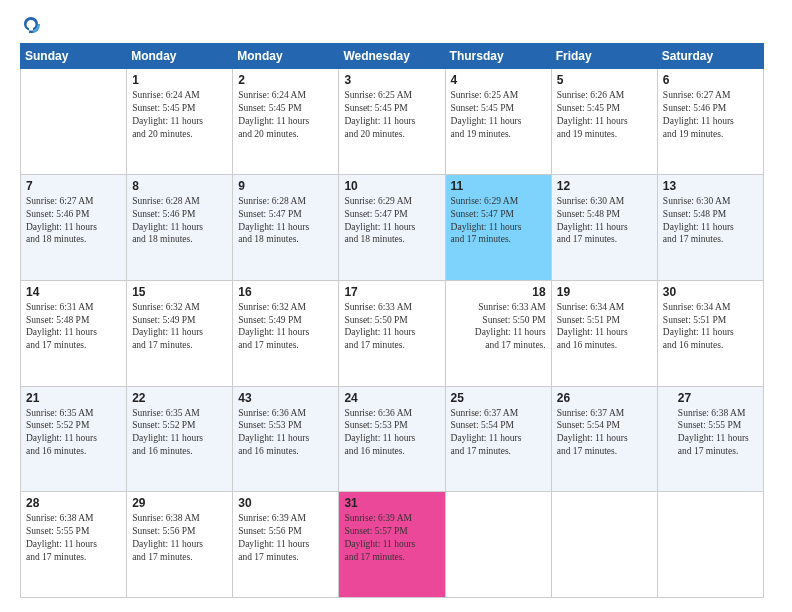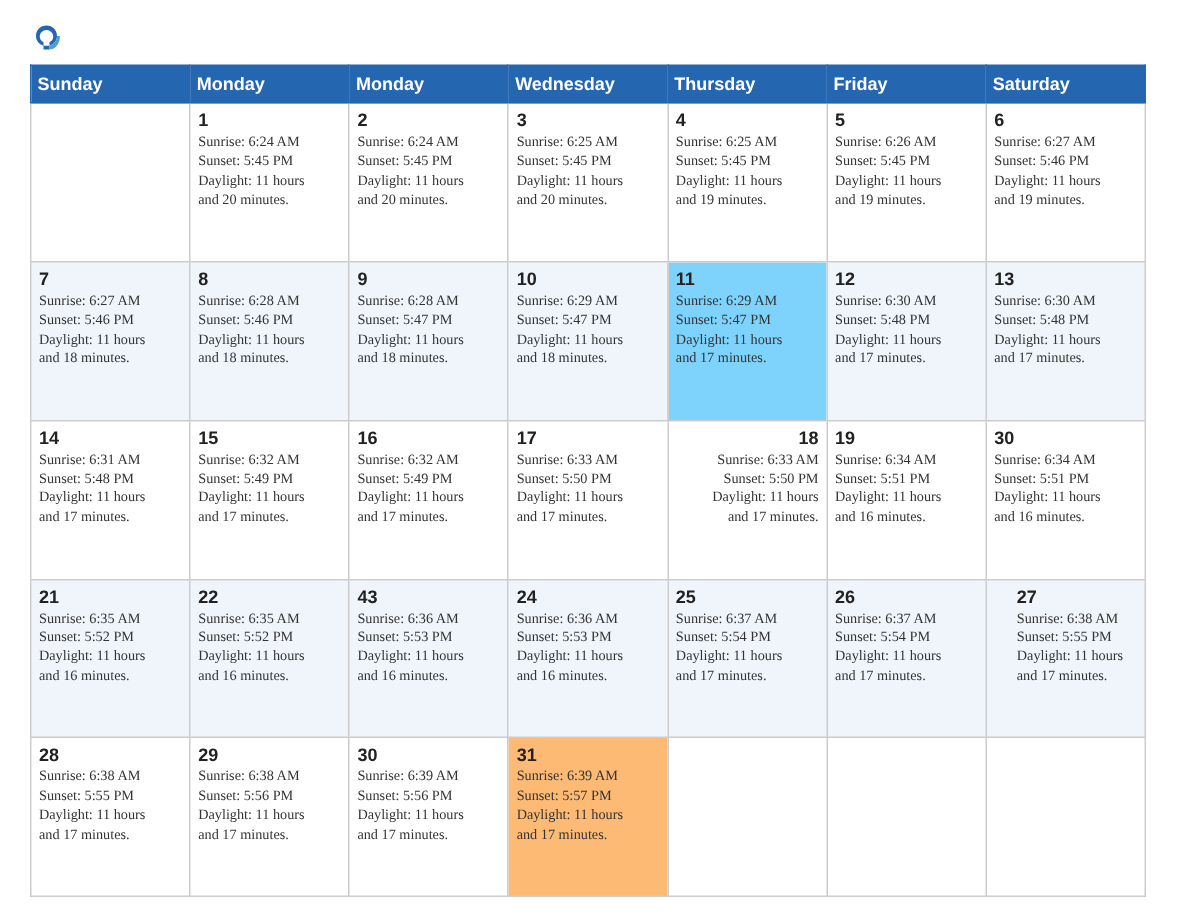--- a/index.html
+++ b/index.html
@@ -347,21 +347,21 @@
 Daylight: 11 hours
 and 17 minutes.</div>
           </td>
           <td style="background: rgb(255, 255, 255);">
             <span class="day-num">30</span>
             <div class="cell-info" style="white-space: pre-line;">Sunrise: 6:39 AM
 Sunset: 5:56 PM
 Daylight: 11 hours
 and 17 minutes.</div>
           </td>
-          <td style="background: #fdba74; margin-top: 23px;">
+          <td style="background: #ec4899; margin-top: 23px;">
             <span class="day-num">31</span>
             <div class="cell-info" style="white-space: pre-line;">Sunrise: 6:39 AM
 Sunset: 5:57 PM
 Daylight: 11 hours
 and 17 minutes.</div>
           </td>
           <td class="empty-cell"></td>
           <td class="empty-cell"></td>
           <td class="empty-cell"></td>
         </tr>

